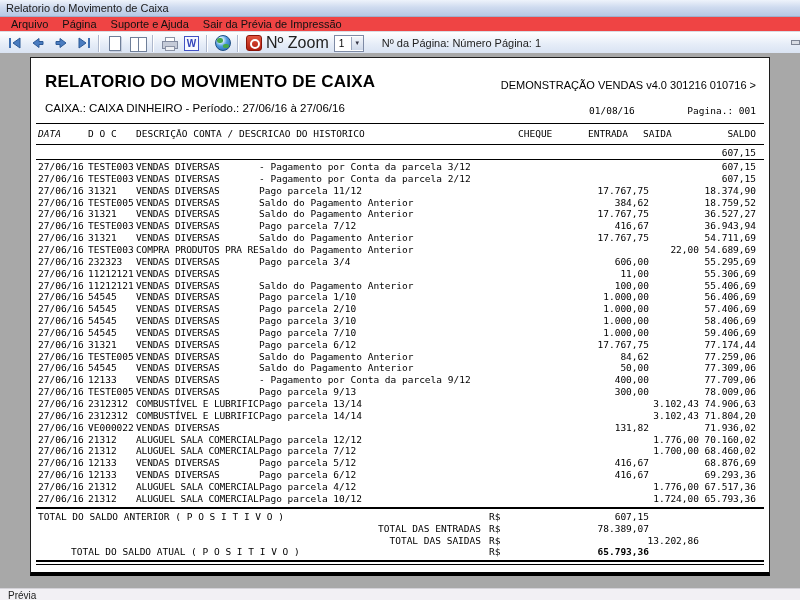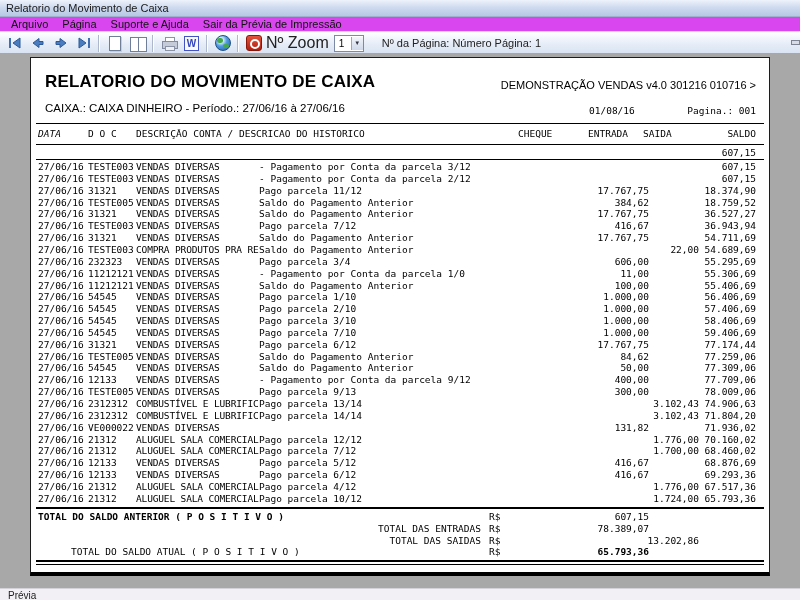--- a/index.html
+++ b/index.html
@@ -6,21 +6,21 @@
     font-family:"Liberation Sans",sans-serif;}
   .window{position:relative;width:800px;height:600px;background:#a8a8a8;
     box-shadow:inset 0 0 0 1px #8e9ab0;}
 
   
   .titlebar{height:16px;background:linear-gradient(180deg,#eef3fb,#cfdbef 45%,#b6c8e4);
     border-bottom:1px solid #9fb0cc;display:flex;align-items:center;padding:0 6px;}
   .titlebar span{font-size:11px;color:#1a1a1a;}
 
   
-  .menubar{height:14px;background:#d946ef;border-bottom:1px solid #d9dce4;
+  .menubar{height:14px;background:#ef4444;border-bottom:1px solid #d9dce4;
     display:flex;align-items:center;padding:0 4px;}
   .menuitem{font-size:11px;color:#111;padding:0 7px;cursor:default;}
 
   
   .toolbar{height:22px;background:linear-gradient(180deg,#ffffff,#e6edf8 55%,#d8e2f2);
     border-bottom:1px solid #b8c2d6;display:flex;align-items:center;padding:0 3px;position:relative;}
   .tbtn{width:21px;height:19px;border:none;background:transparent;padding:1px;margin:0 1px;
     display:flex;align-items:center;justify-content:center;cursor:pointer;}
   .tsep{width:1px;height:17px;background:#aeb8cc;border-right:1px solid #fff;margin:0 3px;}
   .zoomlbl{font-size:16px;color:#222;margin:0 5px 0 1px;}
@@ -86,21 +86,21 @@
   #rows{left:0;right:0;top:103px;height:344px;}
   .rrow{position:absolute;left:0;right:0;height:11.85px;line-height:11.85px;}
   .rrow span{position:absolute;top:0;line-height:11.85px;}
   .c-date{left:7px;} .c-doc{left:57px;} .c-conta{left:105px;letter-spacing:-0.15px;}
   .c-hist{left:228px;text-align:right;} .c-cheque{left:487px;}
   .c-entrada{right:120px;} .c-saida{right:70px;} .c-saldo{right:13px;}
 
   .totrow{left:0;right:0;height:11.8px;line-height:11.8px;}
   .totrow span{position:absolute;top:0;}
   .t0{top:453px;} .t1{top:464.8px;} .t2{top:476.6px;} .t3{top:488.4px;}
-  .tl-left{left:7px;font-weight:bold;} .tl-right{left:0;width:450px;text-align:right;} .tl-left2{left:40px;}
+  .tl-left{left:7px;} .tl-right{left:0;width:450px;text-align:right;} .tl-left2{left:40px;}
   .t-cur{left:458px;} .t-ent{right:120px;} .t-sai{right:70px;} .t-bold{font-weight:bold;}
 
   
   .statusbar{position:absolute;left:0;top:588px;width:800px;height:12px;background:#f2f0f4;
     border-top:1px solid #d4d2d8;display:flex;align-items:center;}
   .statusbar span{font-size:10px;color:#222;padding-left:8px;}
 </style>
 </head>
 <body>
 
@@ -303,21 +303,20 @@
             <span class="c-hist">Pago parcela 3/4</span>
             <span class="c-cheque"></span>
             <span class="c-entrada">606,00</span>
             <span class="c-saida"></span>
             <span class="c-saldo">55.295,69</span>
           </div>
           <div class="rrow" style="top: 106.65px;">
             <span class="c-date">27/06/16</span>
             <span class="c-doc">11212121</span>
             <span class="c-conta">VENDAS DIVERSAS</span>
-            <span class="c-hist">- Pagamento por Conta da parcela 1/0</span>
             <span class="c-cheque"></span>
             <span class="c-entrada">11,00</span>
             <span class="c-saida"></span>
             <span class="c-saldo">55.306,69</span>
           </div>
           <div class="rrow" style="top: 118.5px;">
             <span class="c-date">27/06/16</span>
             <span class="c-doc">11212121</span>
             <span class="c-conta">VENDAS DIVERSAS</span>
             <span class="c-hist">Saldo do Pagamento Anterior</span>

